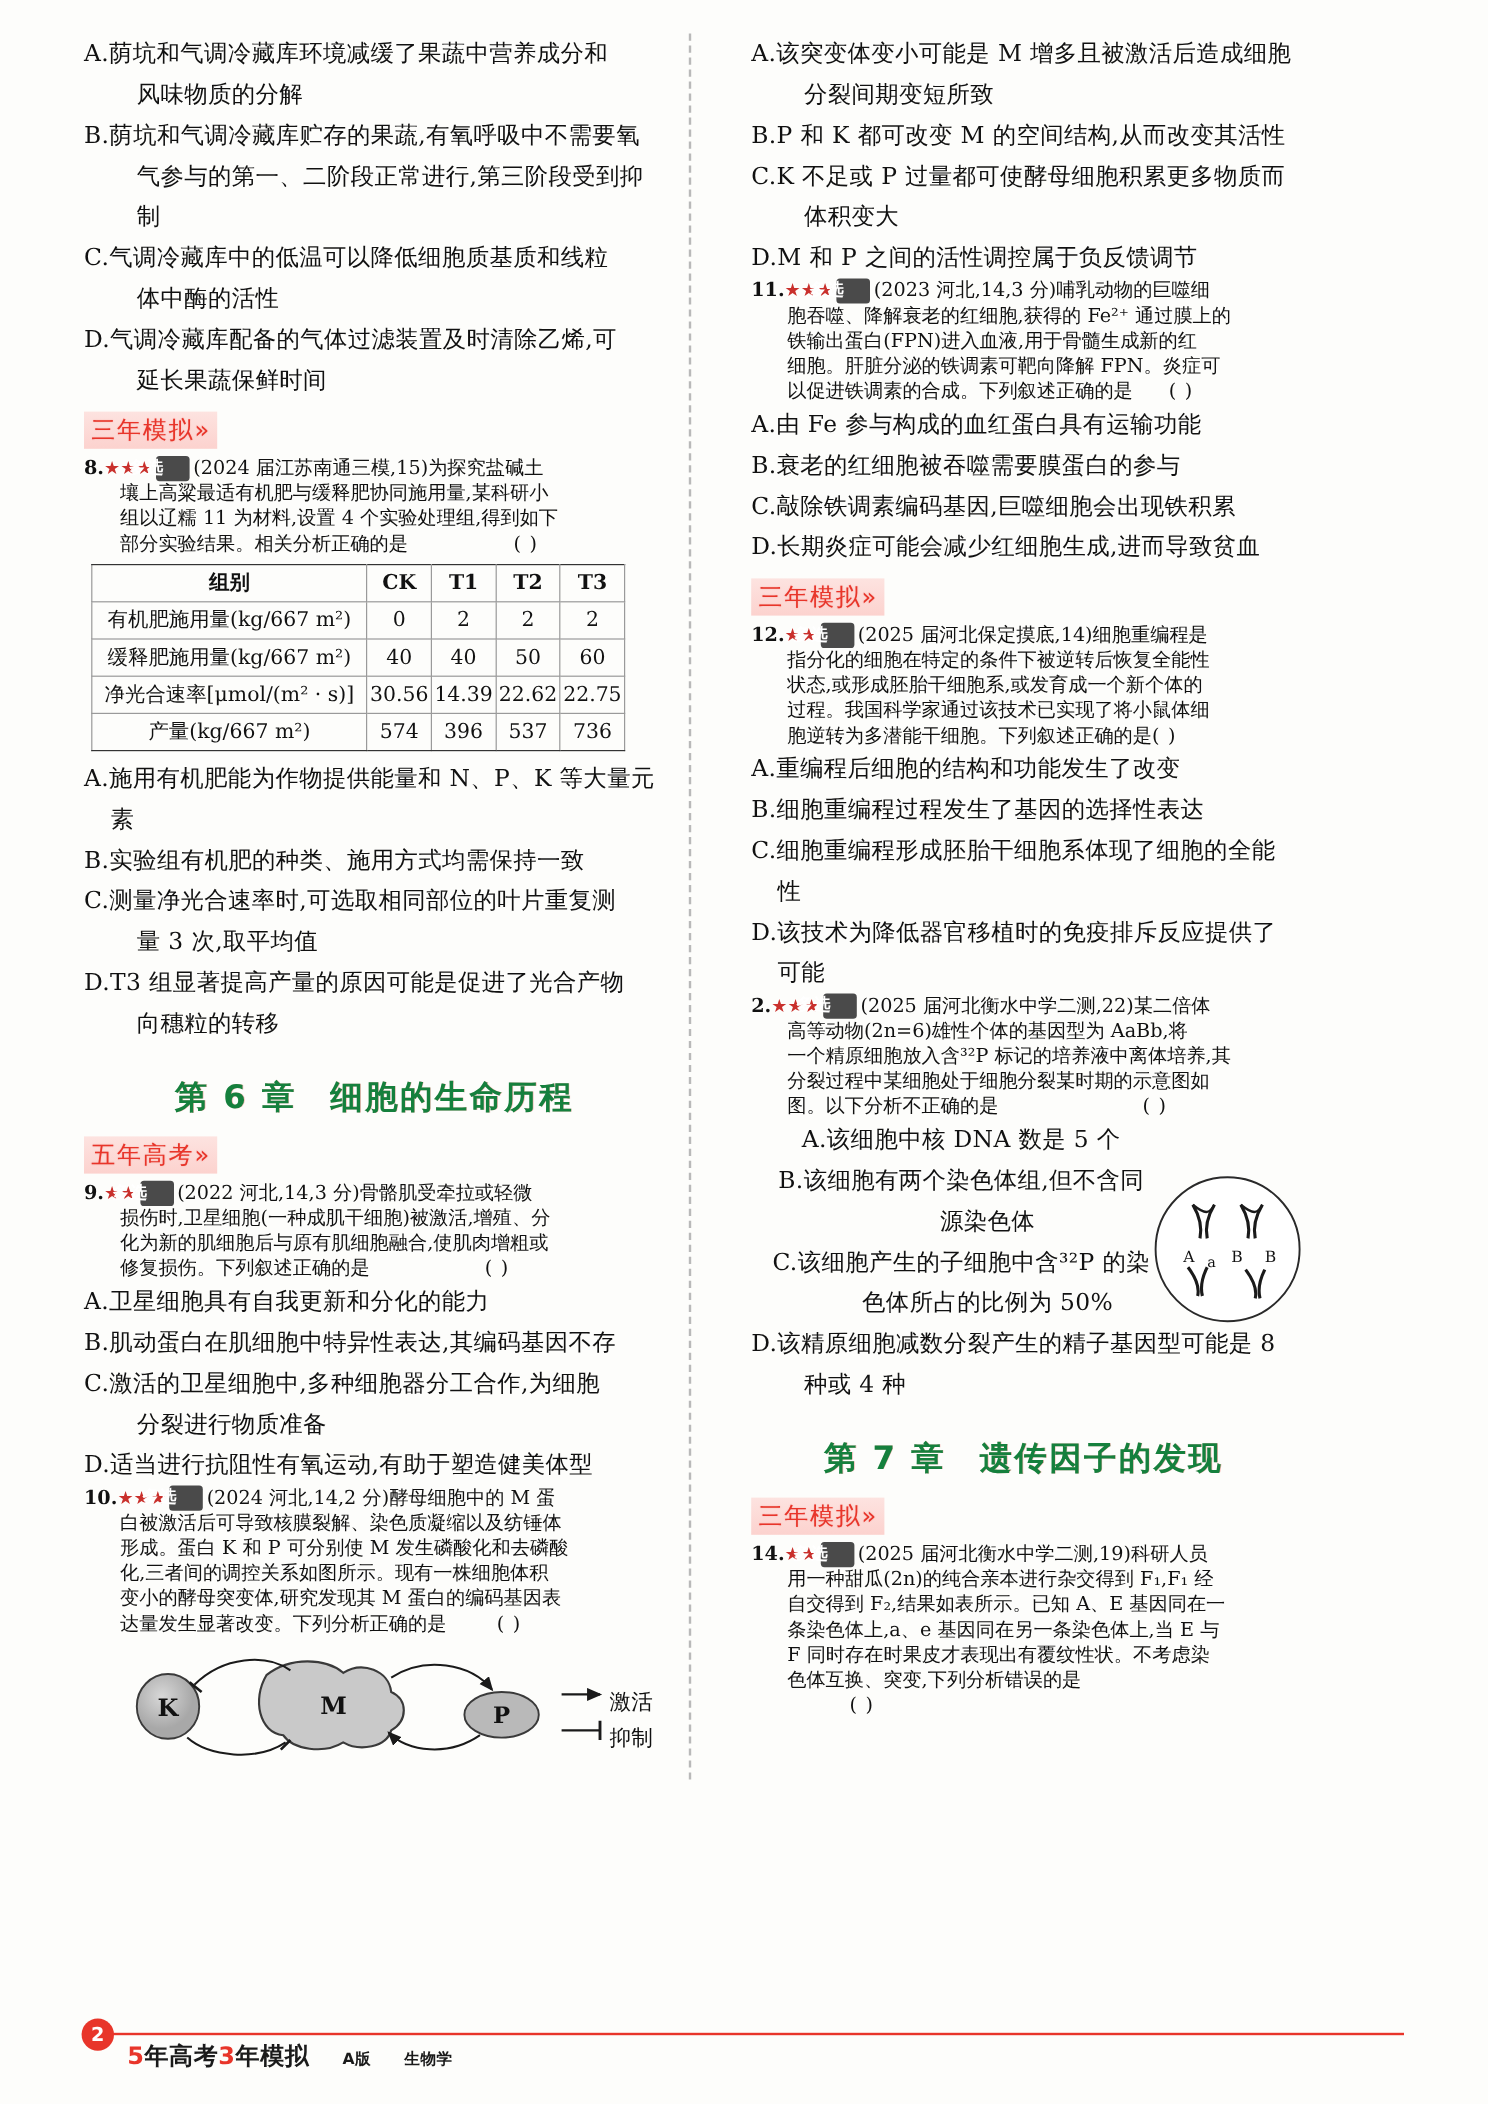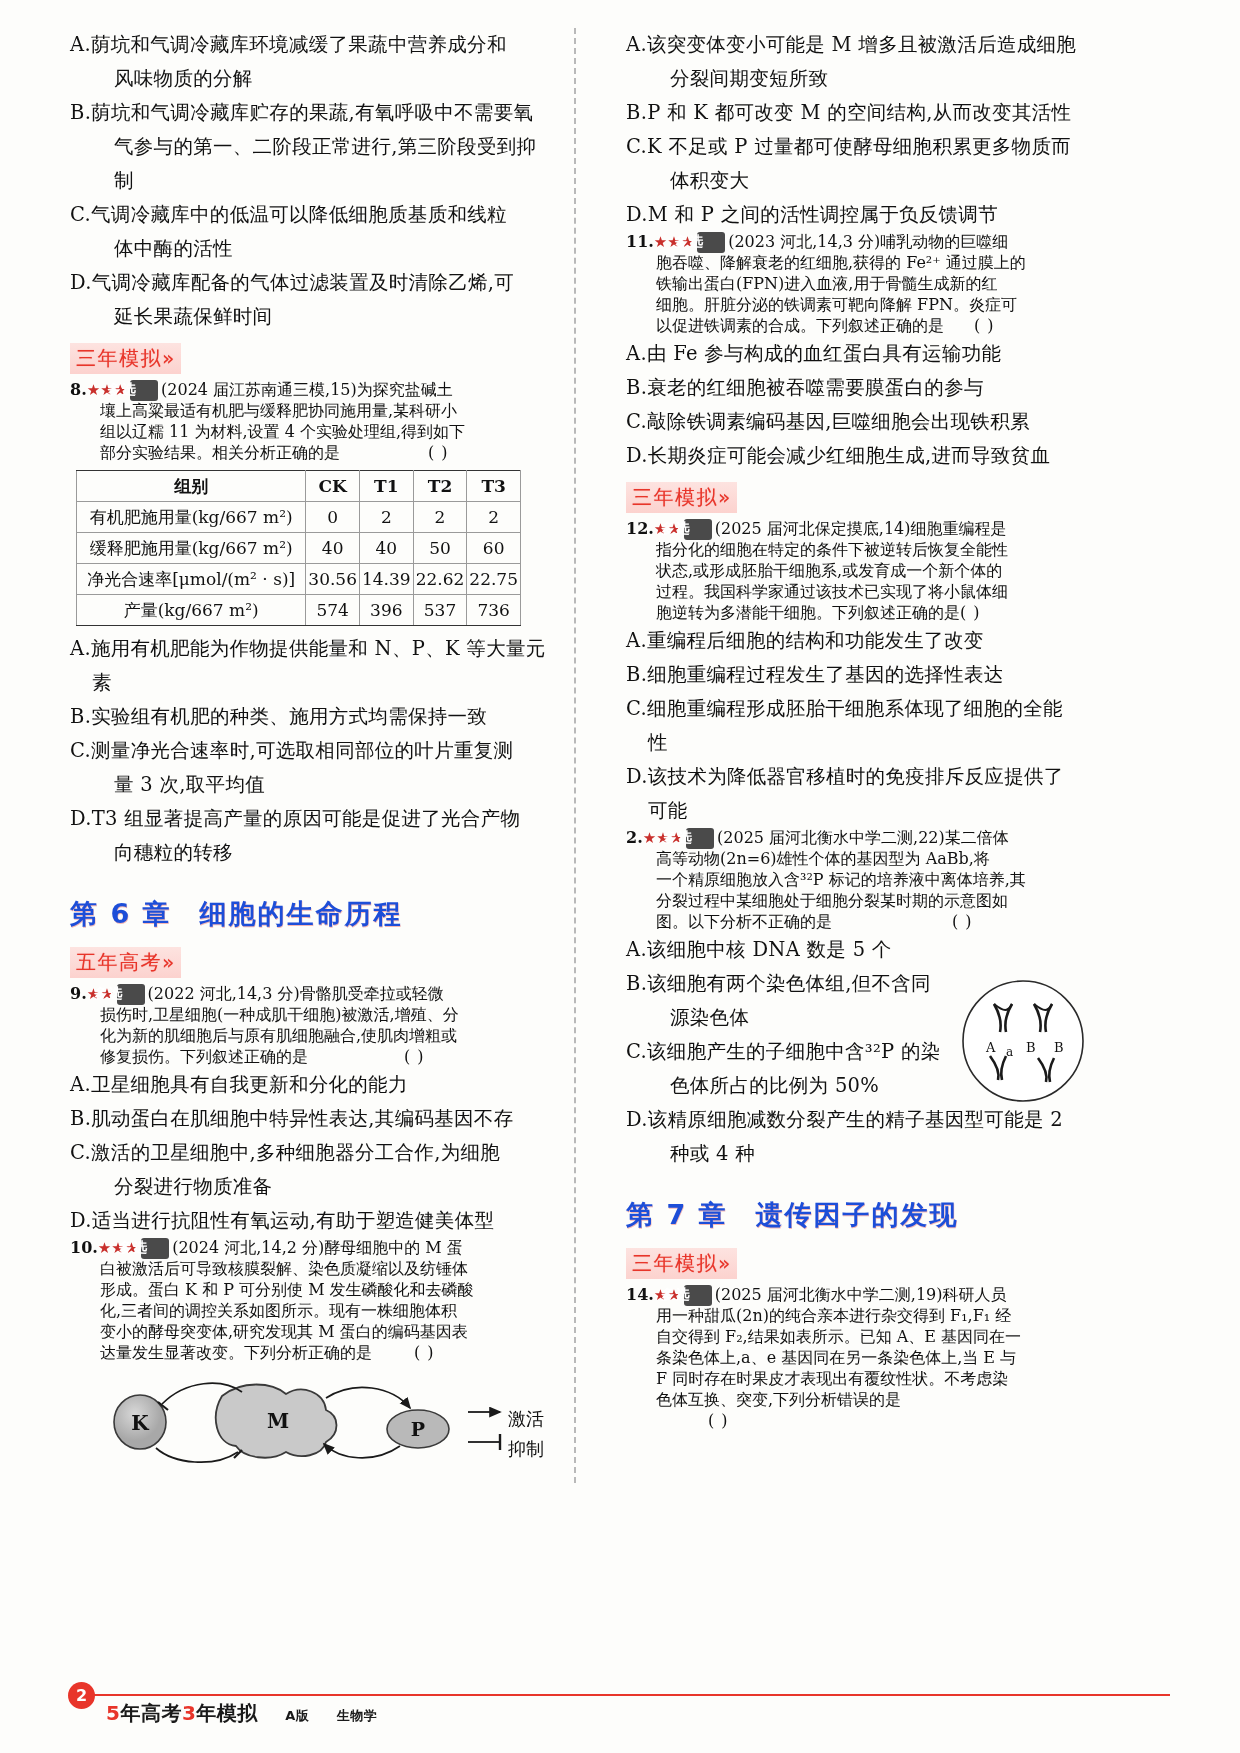--- a/index.html
+++ b/index.html
@@ -44,25 +44,25 @@
     color:#e8352a;
     background:linear-gradient(to bottom,#fde3e0,#fcd2ce);
     padding:2px 8px 2px 6px;
     letter-spacing:1.5px;
     position:relative;
     text-shadow:0 0 1px rgba(232,53,42,.4);
   }
   .banner .chev { letter-spacing:-1px; font-size:20px; }
 
   .chapter {
-    text-align:left;
+    text-align:center;
     font-family:"DejaVu Sans","Liberation Sans",sans-serif;
     font-weight:bold;
     font-size:27px;
-    color:#1d4ed8;
+    color:#15803d;
     letter-spacing:2px;
     margin:26px 0 6px 0;
     text-shadow:0.5px 0.5px 0 rgba(232,53,42,.35);
   }
   .chapter .gap { display:inline-block; width:28px; }
 
   
   .qnum { font-weight:bold; font-family:"DejaVu Serif","Liberation Serif",serif; }
   .stars { color:#c9302c; letter-spacing:0px; font-size:15px; }
   .tag-multi {
@@ -394,28 +394,28 @@
               <path d="M94 80 C90 88 88 96 90 104"></path>
             </g>
 
             <text x="26" y="74" font-family="DejaVu Serif, serif" font-size="13" fill="#111">A</text>
             <text x="46" y="78" font-family="DejaVu Serif, serif" font-size="12" fill="#111">a</text>
             <text x="66" y="74" font-family="DejaVu Serif, serif" font-size="13" fill="#111">B</text>
             <text x="94" y="74" font-family="DejaVu Serif, serif" font-size="13" fill="#111">B</text>
           </svg>
         </div>
 
-        <div style="width:350px;">
+        <div style="width:350px;text-align:center;">
           <div class="opt"><span>A.</span><span>该细胞中核 DNA 数是 5 个</span></div>
           <div class="opt"><span>B.</span><span>该细胞有两个染色体组,但不含同</span></div>
           <div class="opt cont">源染色体</div>
           <div class="opt"><span>C.</span><span>该细胞产生的子细胞中含³²P 的染</span></div>
           <div class="opt cont">色体所占的比例为 50%</div>
         </div>
-        <div class="opt"><span>D.</span><span>该精原细胞减数分裂产生的精子基因型可能是 2</span></div>
+        <div class="opt"><span>D.</span><span>该精原细胞减数分裂产生的精子基因型可能是 8</span></div>
         <div class="opt cont">种或 4 种</div>
       </div>
 
       
       <div class="chapter">
         <span>第 7 章</span><span class="gap"></span><span>遗传因子的发现</span>
       </div>
 
       
       <div class="banner">

